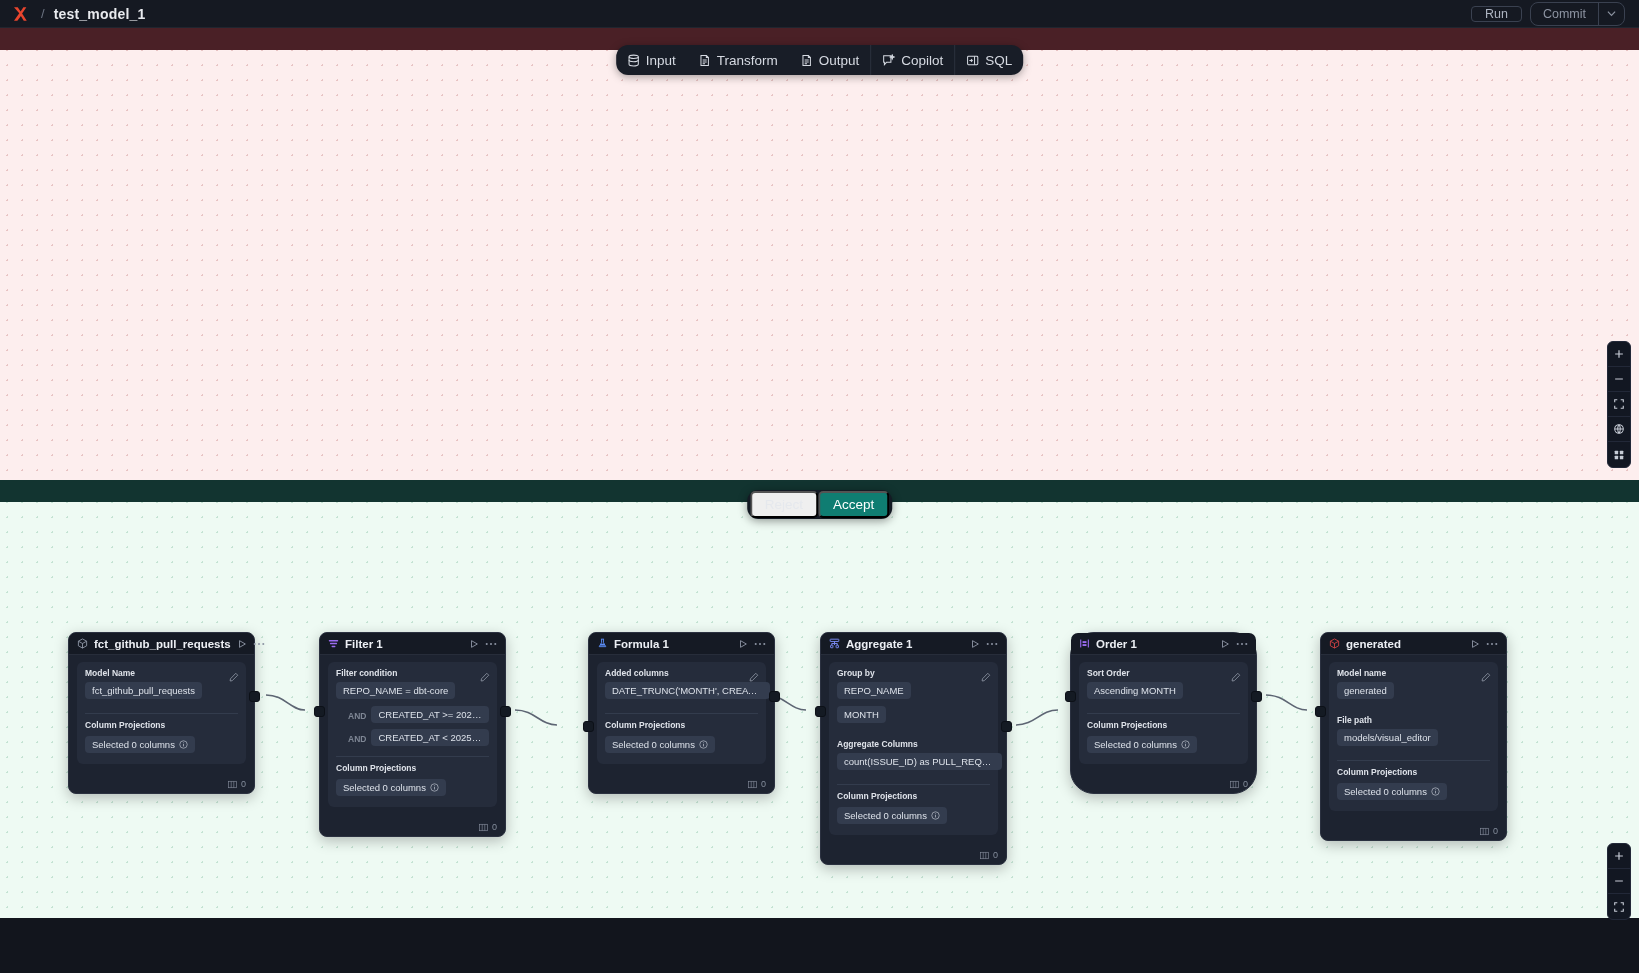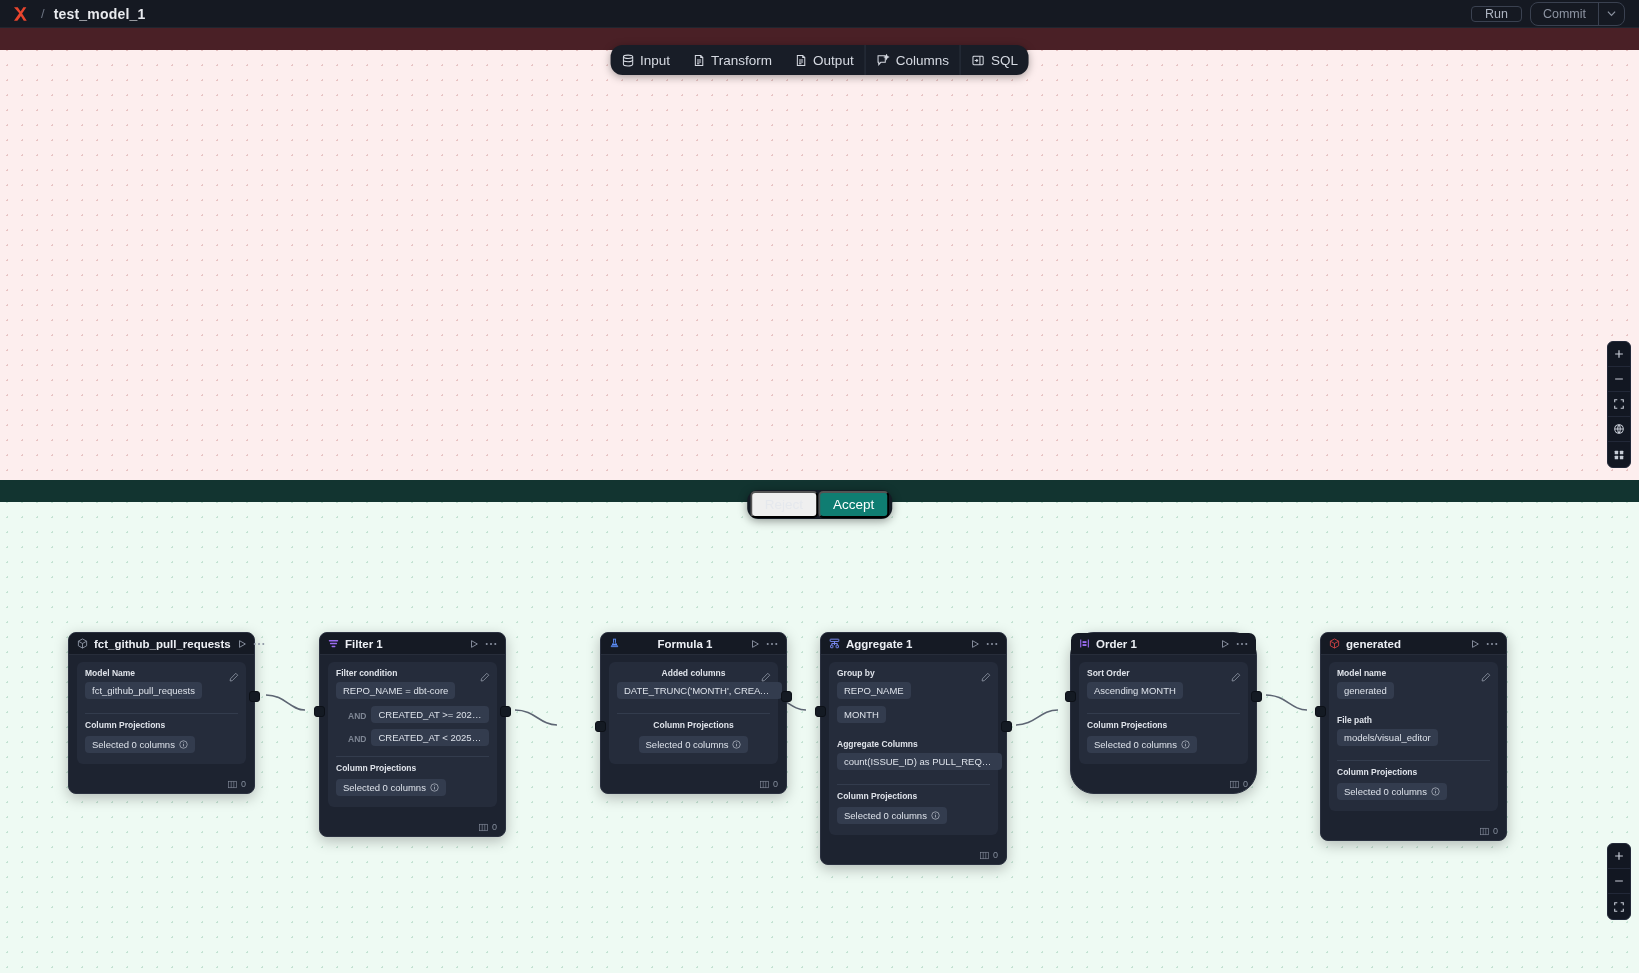--- a/index.html
+++ b/index.html
@@ -46,21 +46,21 @@
   }
   .pane-label-bar.new { background: #123430; }
   .pane-label {
     position: absolute; left: 6px; top: 3px;
     font-size: 13px; color: #f1a8a8; font-weight: 500;
   }
   .pane-label.new { color: #4bdcb3; }
 
   
   .pane-new {
-    position: absolute; top: 480px; left: 0; width: 1639px; height: 493px;
+    position: absolute; top: 480px; left: 0; width: 1639px; height: 438px;
     background: #eefaf3;
     background-image: radial-gradient(#c4e3d3 1px, transparent 1px);
     background-size: 15px 15px;
     overflow: hidden;
   }
 
   
   .toolbar {
     position: absolute; top: 45px; left: 50%; transform: translateX(-50%);
     height: 30px; display: flex; align-items: stretch;
@@ -298,21 +298,21 @@
       <svg width="9" height="9" viewBox="0 0 14 14">
           <rect x="1" y="2" width="12" height="10" fill="none" stroke="#858d9c" stroke-width="1"></rect>
           <path d="M5 2 L5 12 M9 2 L9 12" stroke="#858d9c" stroke-width="1"></path>
         </svg>
       <span>0</span>
     </div>
     <div class="port" style="left:-6px; top:73px;"></div>
     <div class="port" style="right:-6px; top:73px;"></div>
   </div>
 
-  <div class="node" style="left:600px; top:152px; width:187px;text-align:center;">
+  <div class="node" style="left:588px; top:152px; width:187px;">
     <div class="node-head">
       <span class="head-ico">
         <svg width="11" height="11" viewBox="0 0 14 14" fill="none" stroke="#5b8cf5" stroke-width="1.2">
           <path d="M5 1.5 L9 1.5 M5.8 1.5 L5.8 6 L2.8 11 L11.2 11 L8.2 6 L8.2 1.5"></path>
             <path d="M4 8.5 L10 8.5" stroke-width="2.4"></path>
         </svg>
       </span>
       <span class="node-title">Formula 1</span>
       <span class="head-ico">
         <svg width="10" height="10" viewBox="0 0 12 12">
@@ -562,21 +562,21 @@
     </span>
     <span>Output</span>
   </div>
   <div class="tool divided">
     <span>
       <svg width="13" height="13" viewBox="0 0 14 14" fill="none" stroke="#d6dae2" stroke-width="1.1">
         <path d="M1.6 2 L9.4 2 L9.4 9 L4.6 9 L2.4 11.4 L2.4 9 L1.6 9 Z"></path>
         <path d="M10.8 1 L11.4 2.6 L13 3.2 L11.4 3.8 L10.8 5.4 L10.2 3.8 L8.6 3.2 L10.2 2.6 Z" fill="#d6dae2"></path>
       </svg>
     </span>
-    <span>Columns</span>
+    <span>Copilot</span>
   </div>
   <div class="tool divided">
     <span>
       <svg width="13" height="13" viewBox="0 0 14 14" fill="none" stroke="#d6dae2" stroke-width="1.1">
         <rect x="1.5" y="2.5" width="11" height="9" rx="1"></rect>
           <path d="M9 2.5 L9 11.5"></path>
           <path d="M3.4 7 L6.5 7 M5.2 5.6 L6.6 7 L5.2 8.4"></path>
       </svg>
     </span>
     <span>SQL</span>

